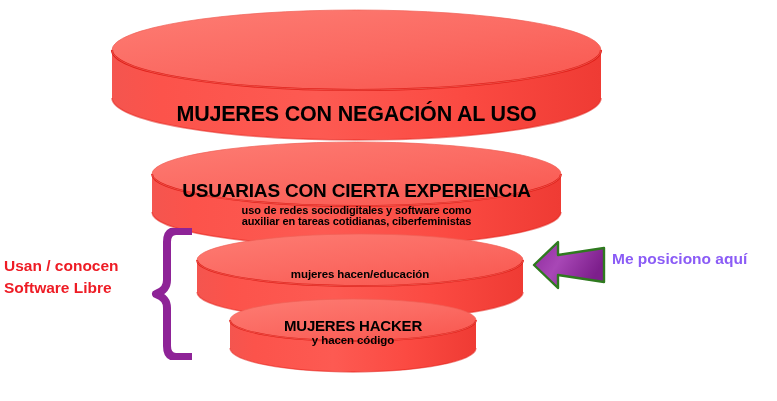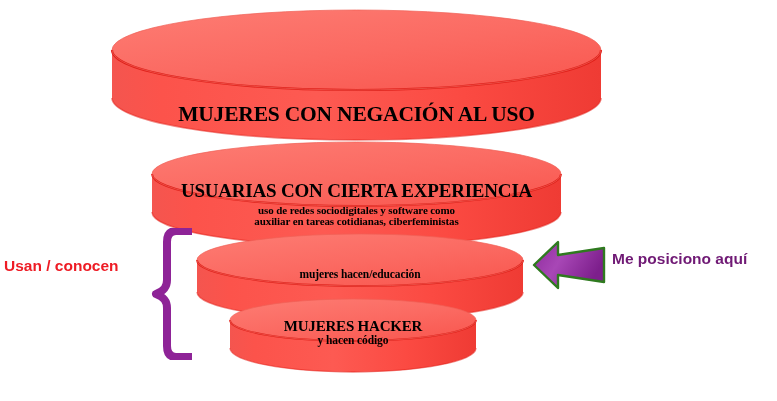--- a/index.html
+++ b/index.html
@@ -19,21 +19,20 @@
     overflow: hidden;
   }
 
   
   #funnel {
     position: absolute;
     left: 0;
     top: 0;
     width: 777px;
     height: 401px;
-    font-family: Liberation Serif, serif;
   }
   .tier {
     position: absolute;
   }
   .tier svg {
     display: block;
     overflow: visible;
   }
 
   
@@ -91,21 +90,21 @@
     position: absolute;
     left: 532px;
     top: 238px;
     width: 78px;
     height: 54px;
   }
   #right-caption {
     position: absolute;
     left: 612px;
     top: 250px;
-    color: #701a75;
+    color: #8b5cf6;
     font-size: 15.5px;
     font-weight: bold;
     white-space: nowrap;
   }
 </style>
 </head>
 <body>
 
 <div id="canvas">
 
@@ -230,20 +229,21 @@
 
   <div id="brace">
     <svg width="48" height="132" viewBox="0 0 48 132" aria-hidden="true">
       <path d="M40,3 L28,3 C21,3 19,8 19,14 L19,52 C19,59 16,63 8,66
                C16,69 19,73 19,80 L19,118 C19,124 21,129 28,129 L40,129" fill="none" stroke="#8e2397" stroke-width="8" stroke-linecap="square" stroke-linejoin="round"></path>
     </svg>
   </div>
 
   <div id="left-caption">
     <div>Usan / conocen</div>
+    <div>Software Libre</div>
   </div>
 
   <div id="arrow">
     <svg width="78" height="54" viewBox="0 0 78 54" aria-hidden="true">
       <defs>
         <linearGradient id="arrGrad" x1="0" y1="0" x2="1" y2="0.4">
           <stop offset="0" stop-color="#8e2b9c"></stop>
           <stop offset="0.45" stop-color="#a847b6"></stop>
           <stop offset="1" stop-color="#7d1f8c"></stop>
         </linearGradient>

